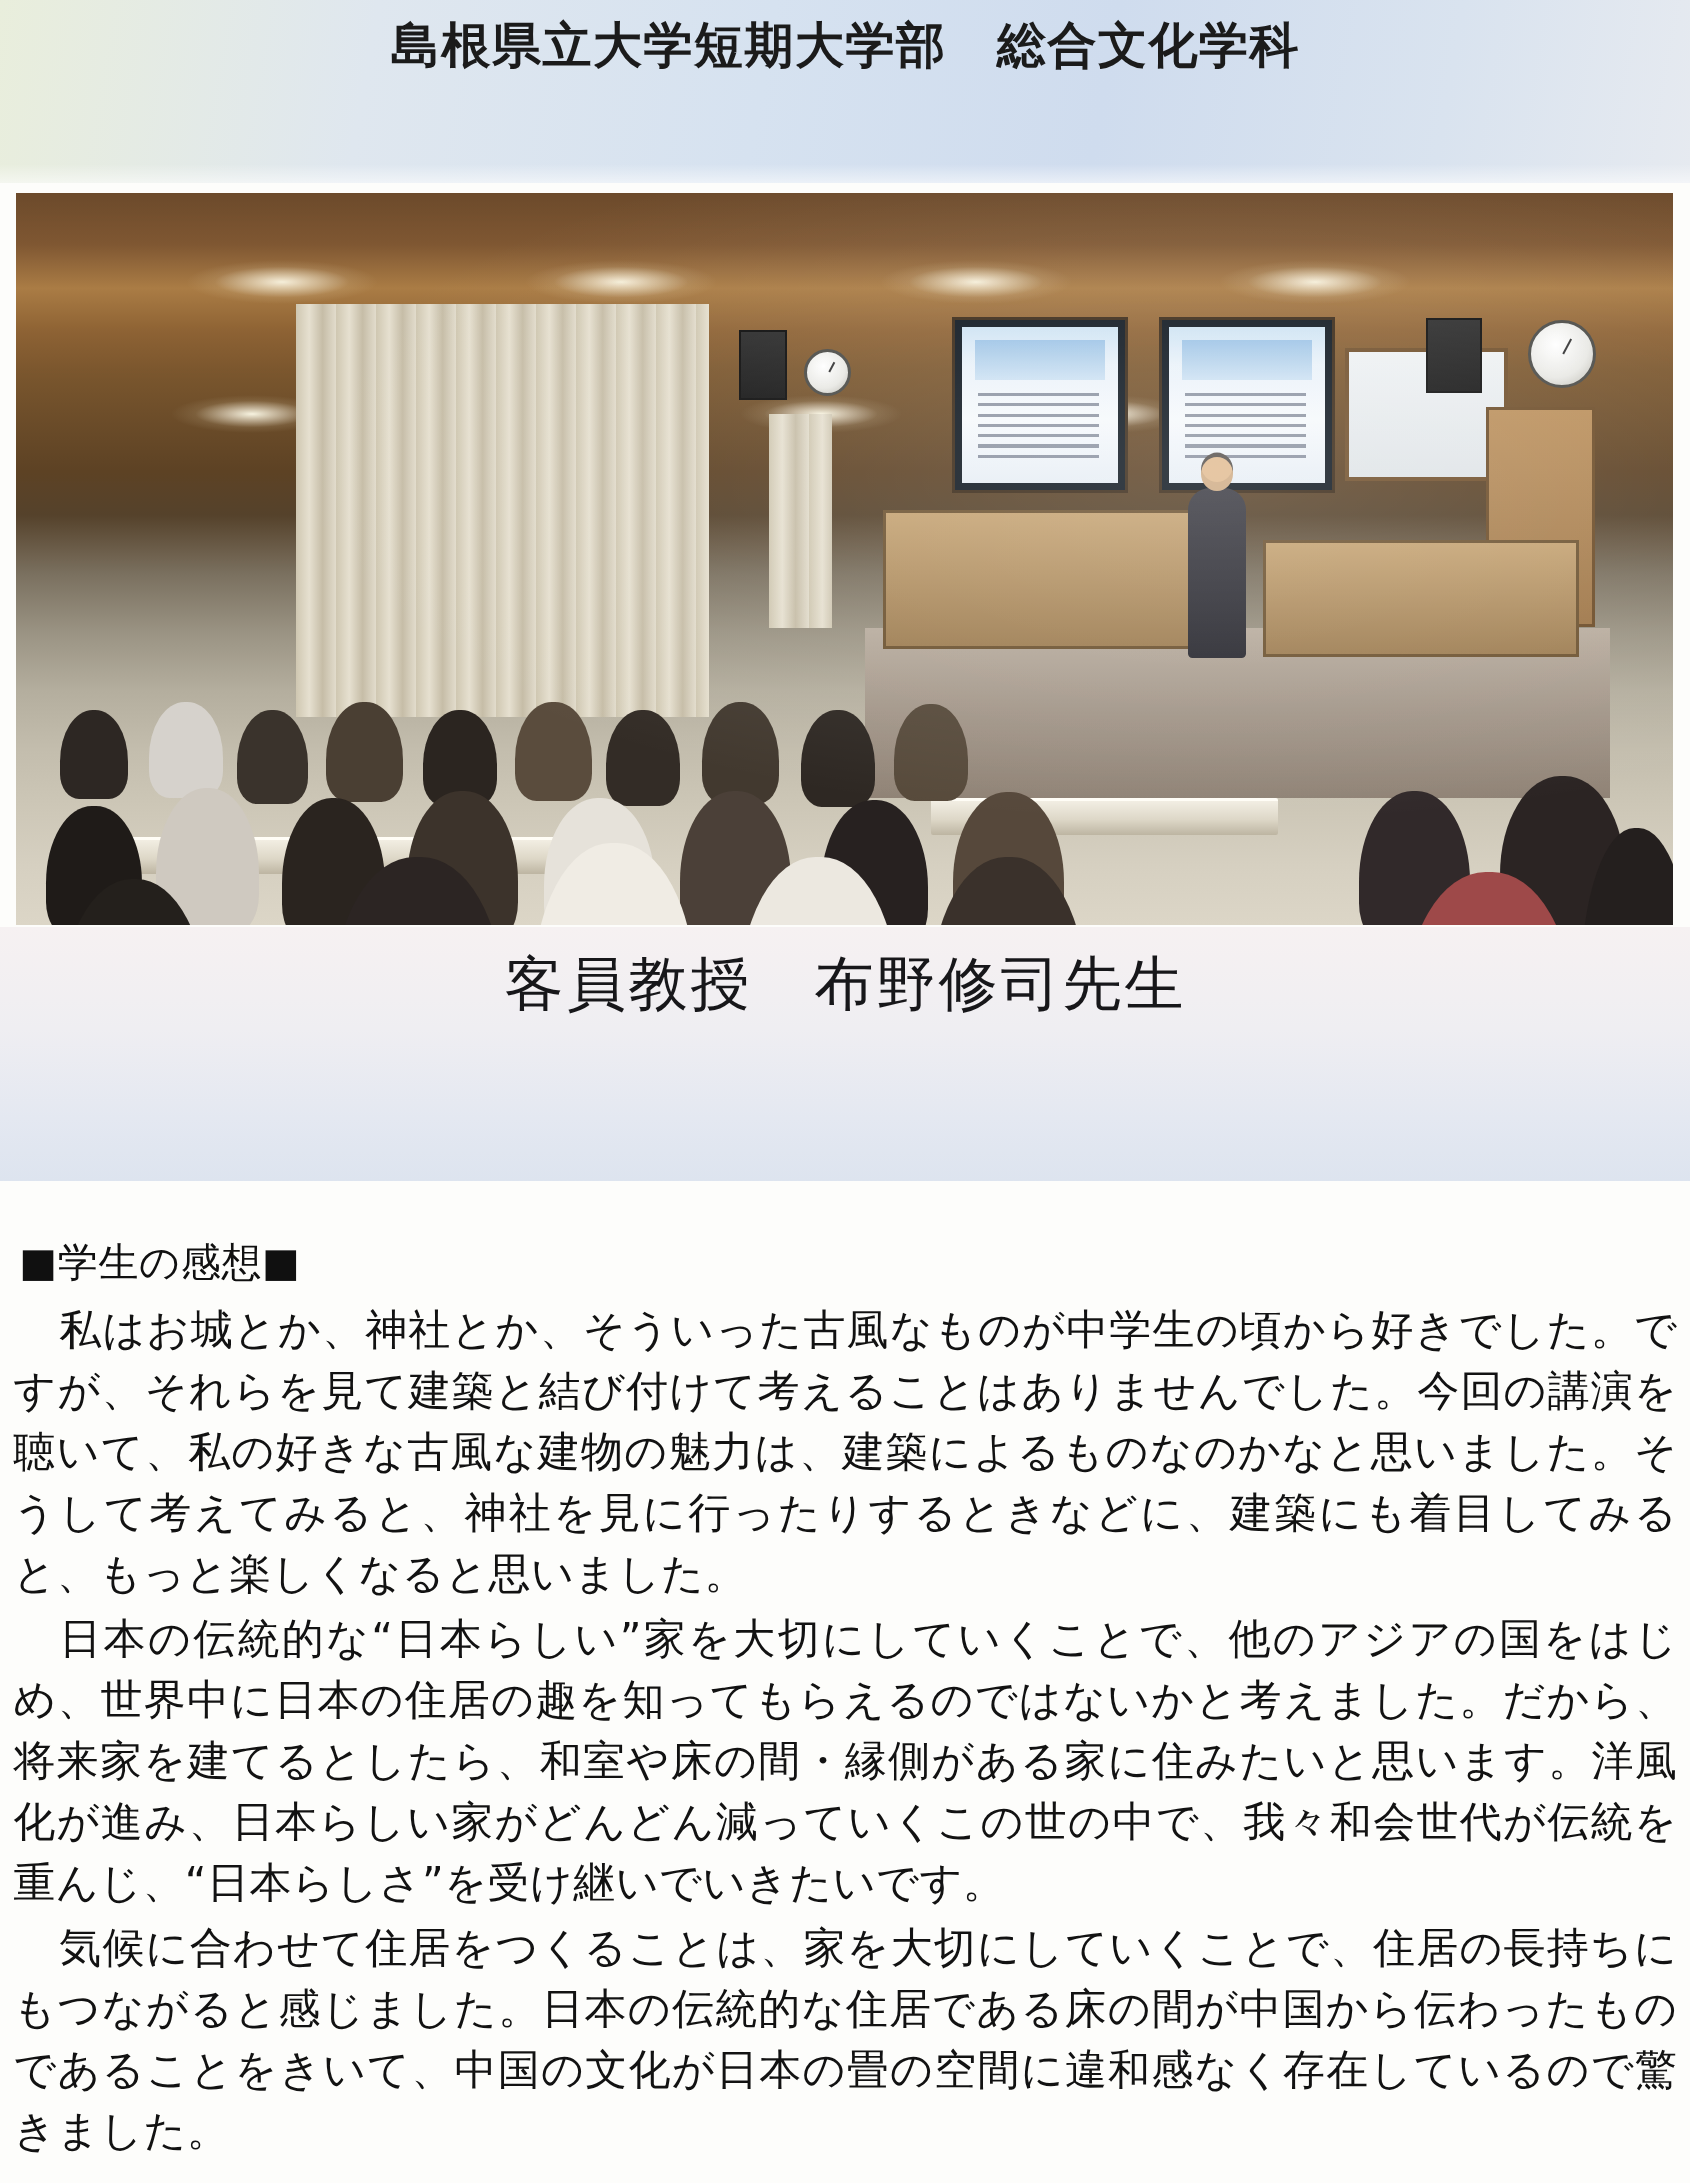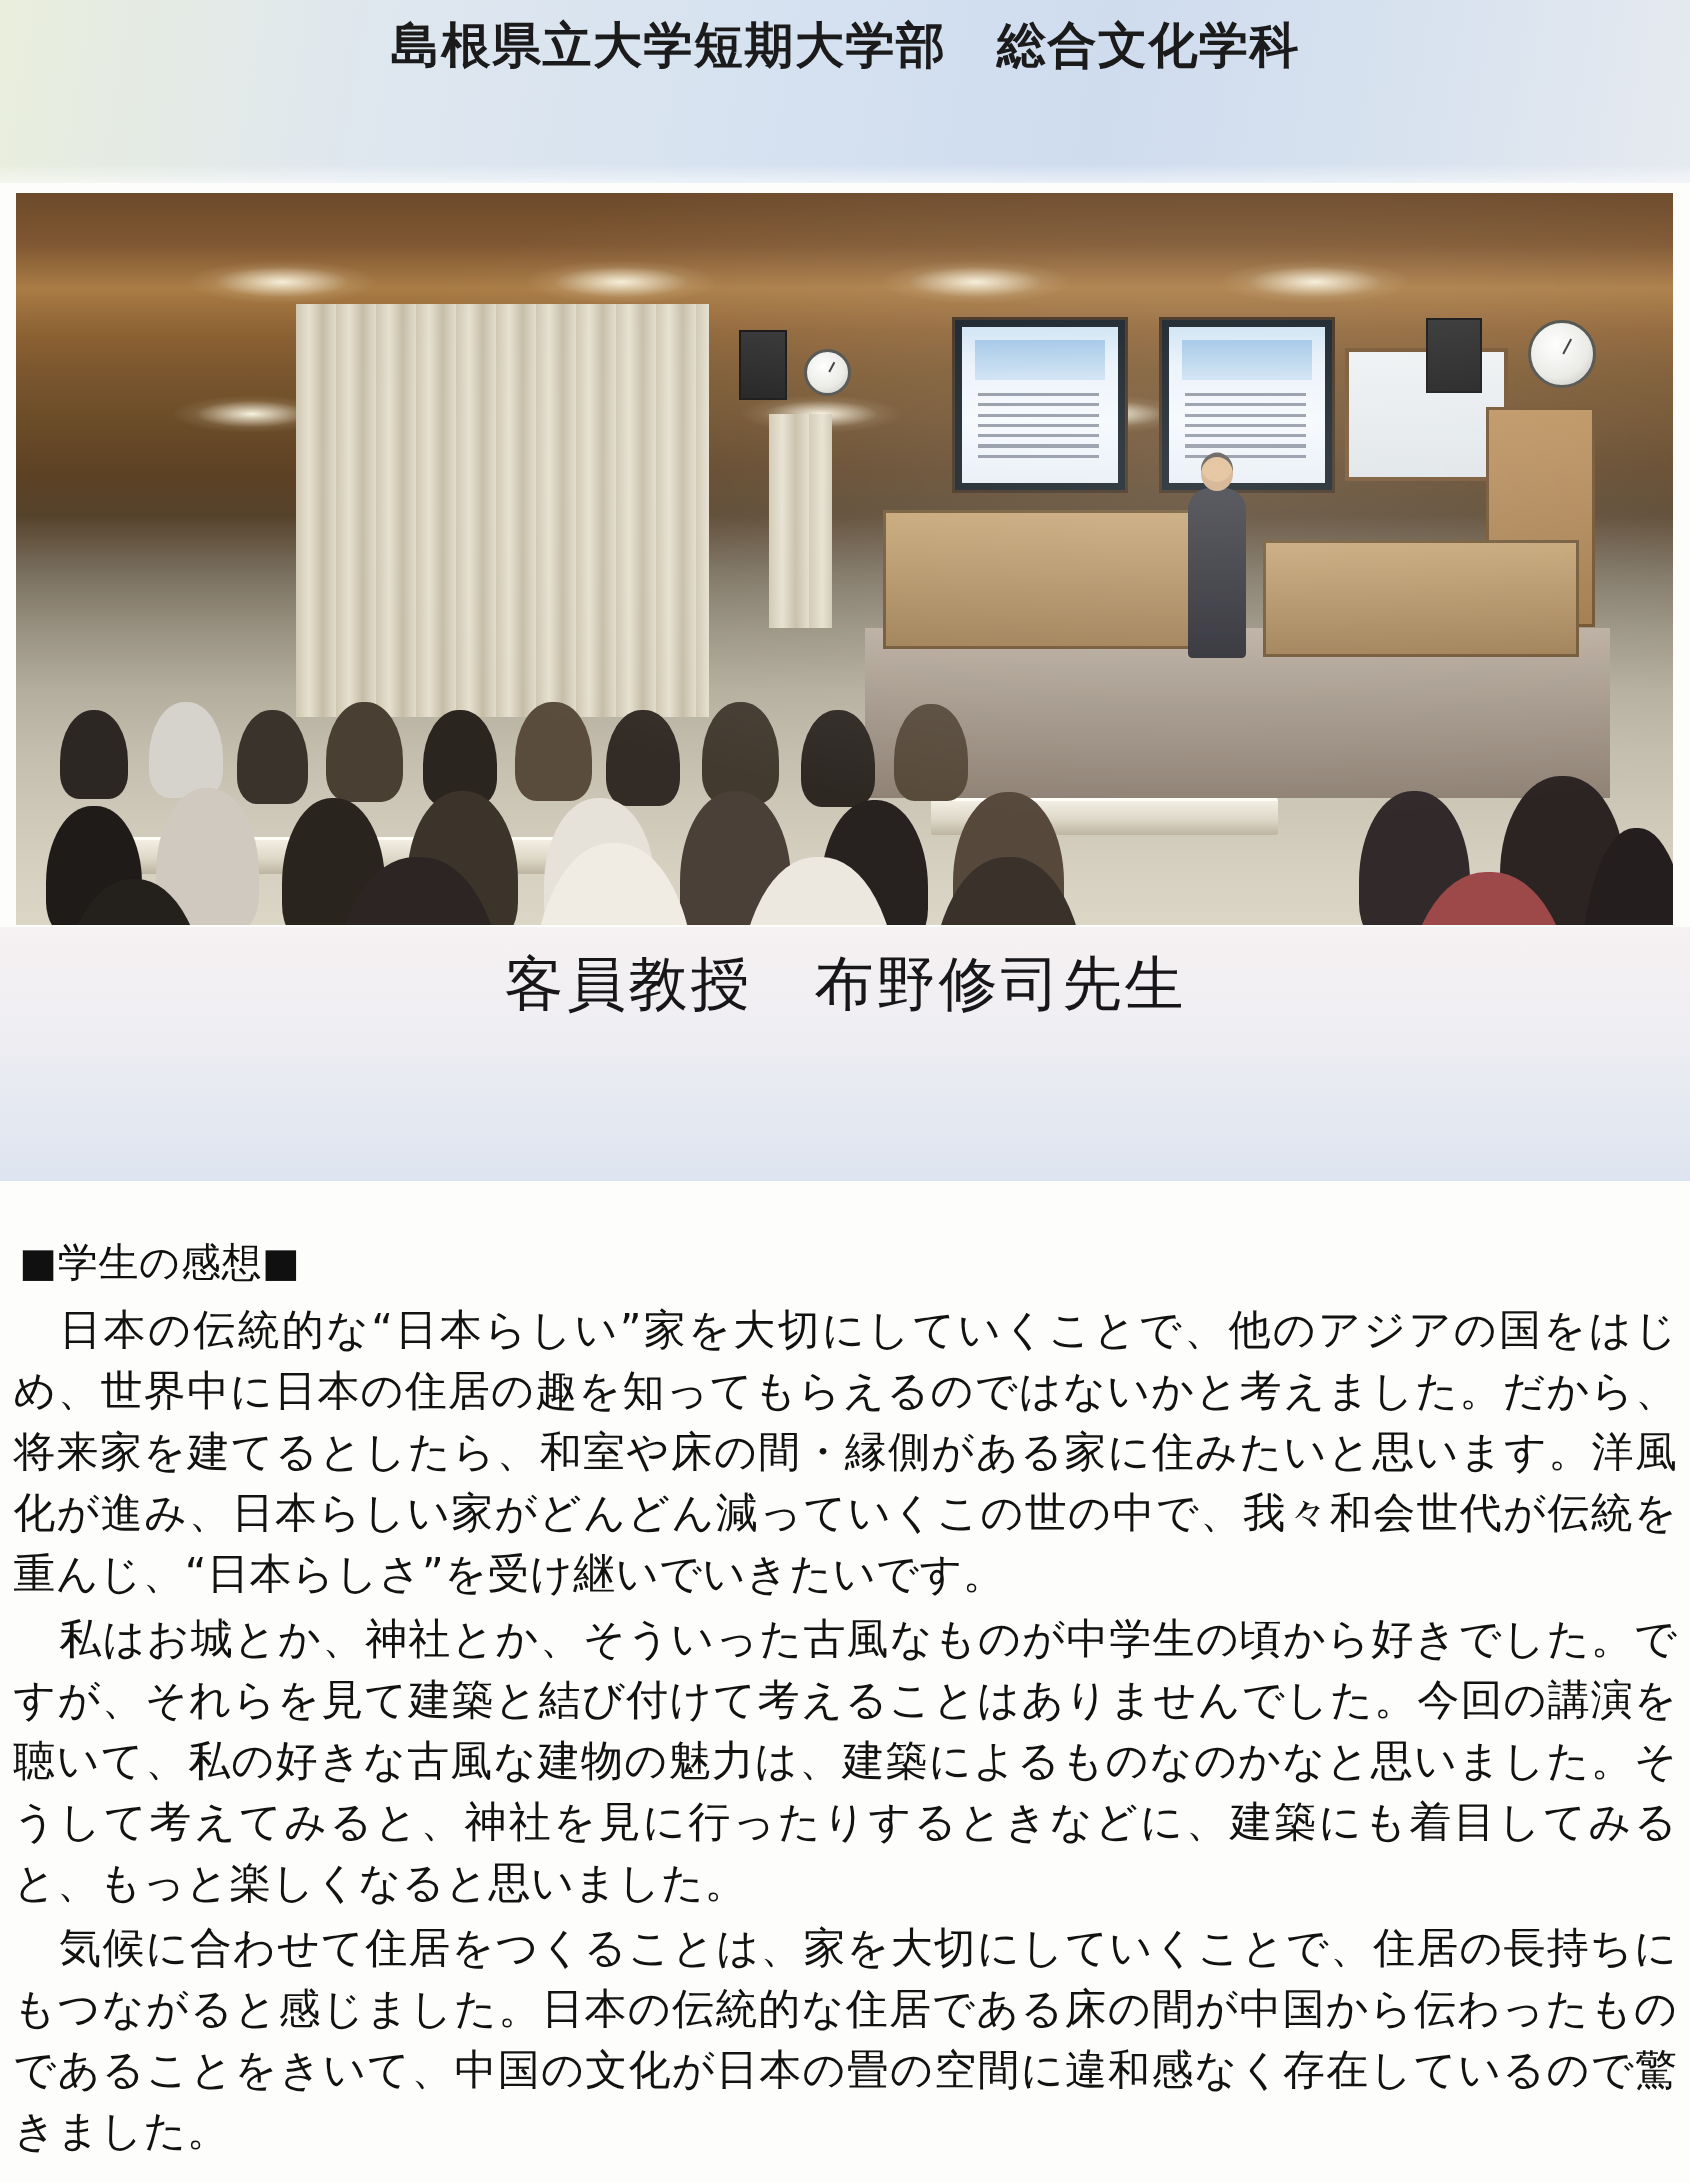--- a/index.html
+++ b/index.html
@@ -321,19 +321,19 @@
       <div class="photo-overlay-light"></div>
     </div>
   </div>
 
   <div class="title-block">
     <div class="speaker-name">客員教授　布野修司先生</div>
   </div>
 
   <div class="body-area">
     <div class="section-heading">■学生の感想■</div>
+    <p class="para">私はお城とか、神社とか、そういった古風なものが中学生の頃から好きでした。ですが、それらを見て建築と結び付けて考えることはありませんでした。今回の講演を聴いて、私の好きな古風な建物の魅力は、建築によるものなのかなと思いました。そうして考えてみると、神社を見に行ったりするときなどに、建築にも着目してみると、もっと楽しくなると思いました。</p>
     <p class="para">日本の伝統的な“日本らしい”家を大切にしていくことで、他のアジアの国をはじめ、世界中に日本の住居の趣を知ってもらえるのではないかと考えました。だから、将来家を建てるとしたら、和室や床の間・縁側がある家に住みたいと思います。洋風化が進み、日本らしい家がどんどん減っていくこの世の中で、我々和会世代が伝統を重んじ、“日本らしさ”を受け継いでいきたいです。</p>
-    <p class="para">私はお城とか、神社とか、そういった古風なものが中学生の頃から好きでした。ですが、それらを見て建築と結び付けて考えることはありませんでした。今回の講演を聴いて、私の好きな古風な建物の魅力は、建築によるものなのかなと思いました。そうして考えてみると、神社を見に行ったりするときなどに、建築にも着目してみると、もっと楽しくなると思いました。</p>
     <p class="para">気候に合わせて住居をつくることは、家を大切にしていくことで、住居の長持ちにもつながると感じました。日本の伝統的な住居である床の間が中国から伝わったものであることをきいて、中国の文化が日本の畳の空間に違和感なく存在しているので驚きました。</p>
   </div>
 
 </div>
 
 
 </body></html>

